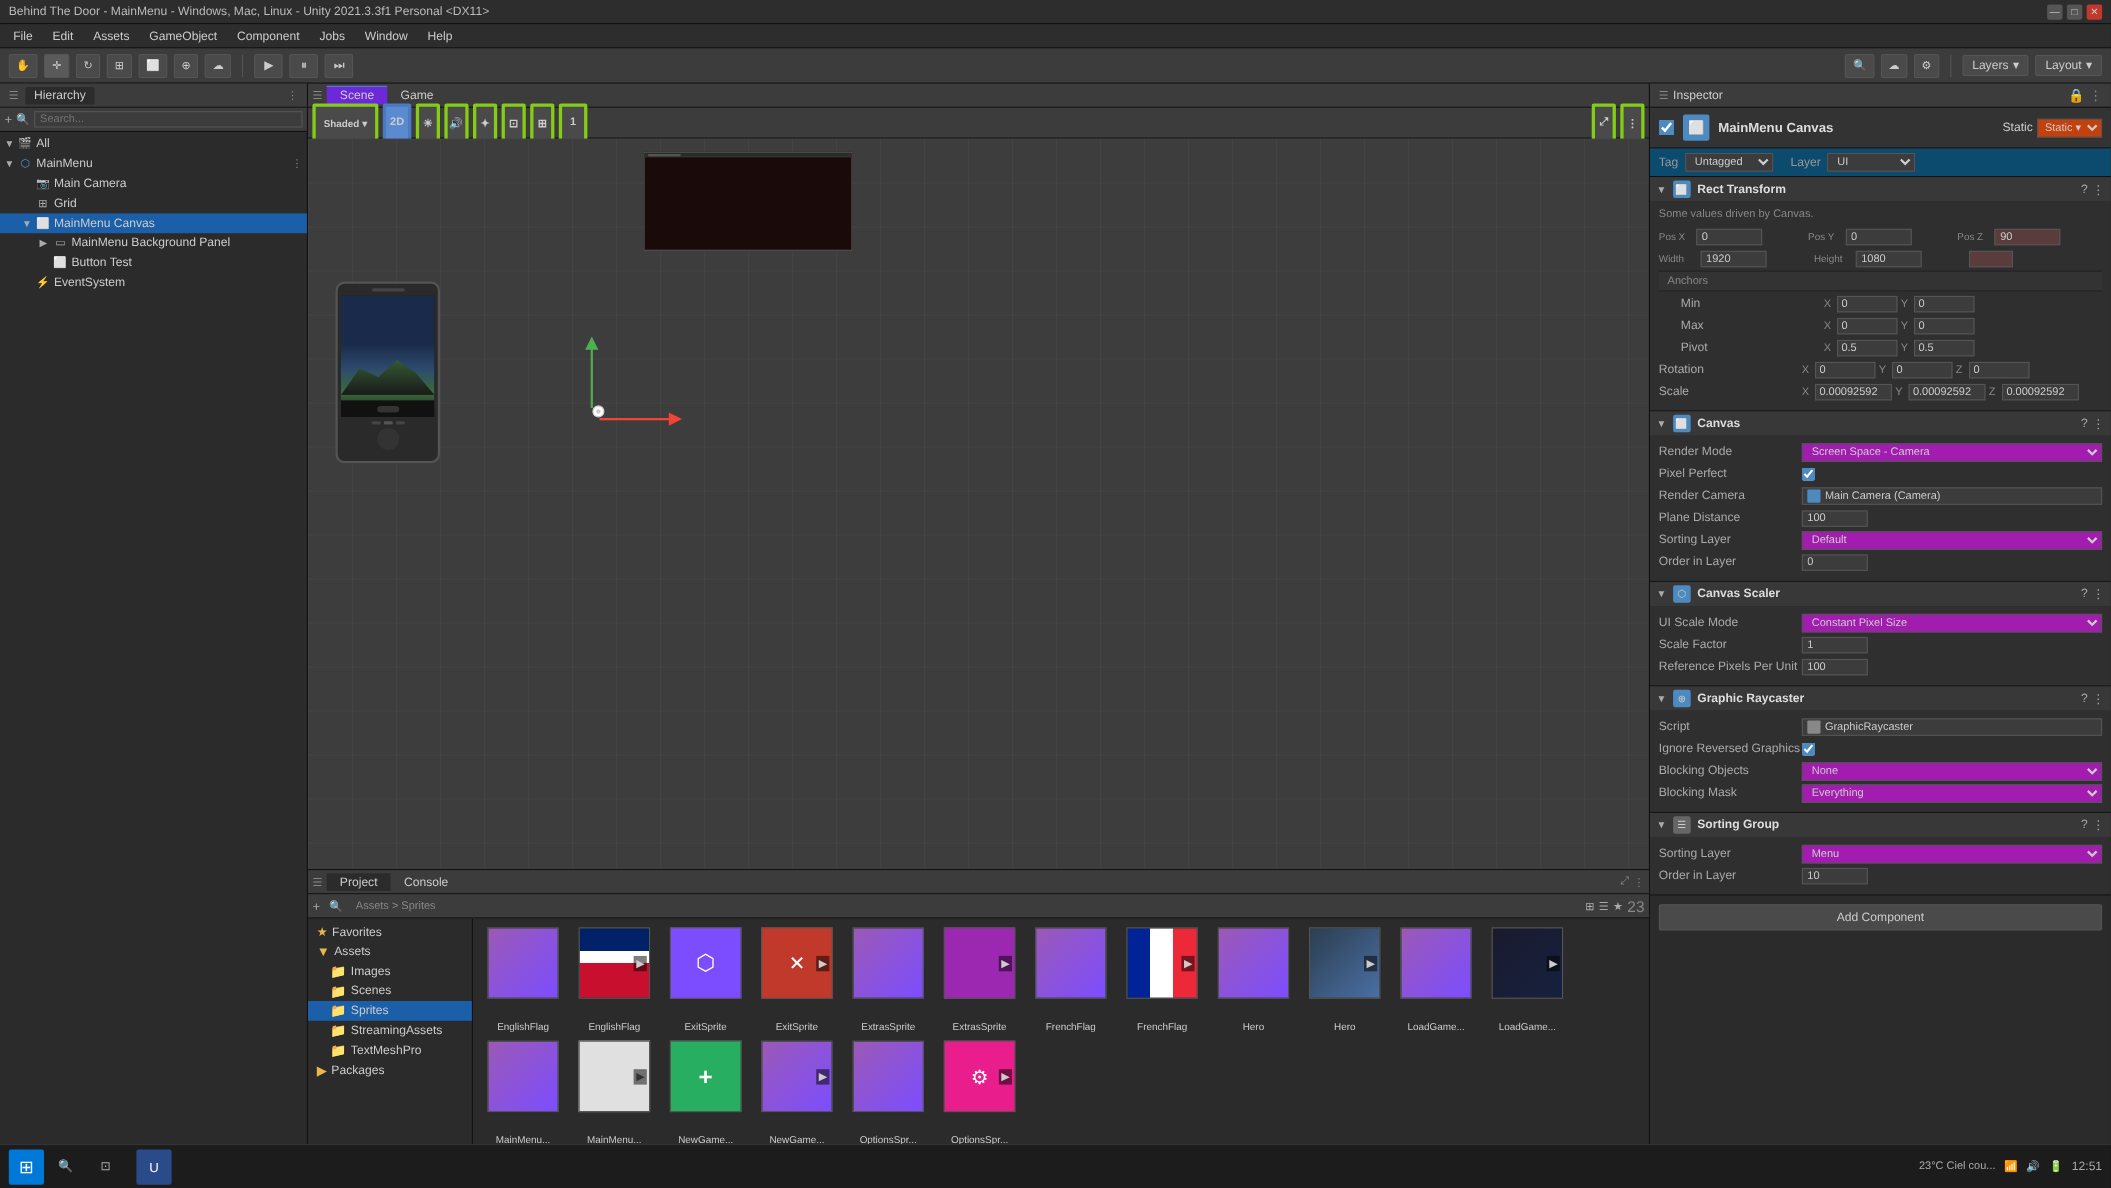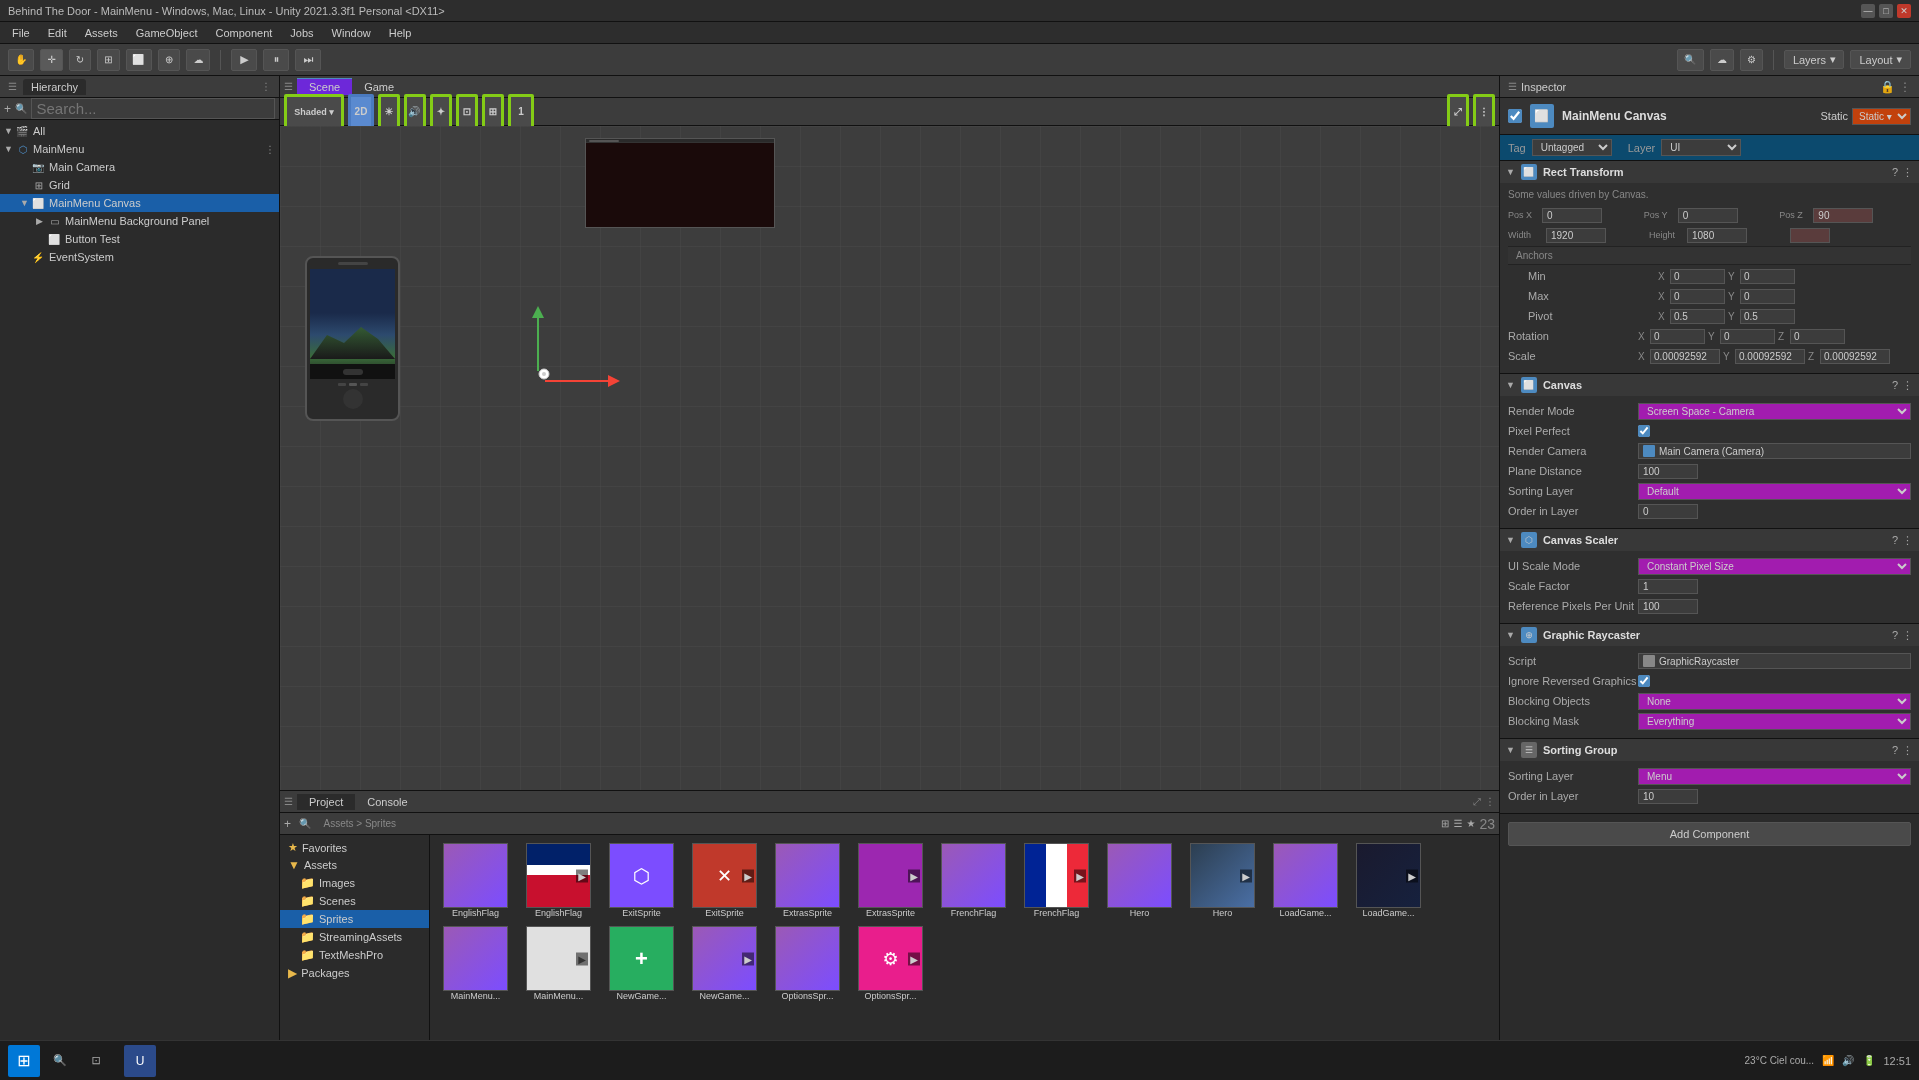--- a/index.html
+++ b/index.html
@@ -95,21 +95,21 @@
     .project-tab.active { background: #2b2b2b; }
     .project-toolbar { height: 22px; background: #3c3c3c; display: flex; align-items: center; padding: 0 4px; gap: 4px; border-bottom: 1px solid #111; }
     .project-content { flex: 1; display: flex; overflow: hidden; }
     .project-sidebar { width: 150px; border-right: 1px solid #111; padding: 4px 0; overflow-y: auto; }
     .project-sidebar-item { padding: 2px 8px; cursor: pointer; font-size: 11px; color: #ccc; display: flex; align-items: center; gap: 4px; }
     .project-sidebar-item.selected { background: #1a5fa8; }
     .folder-icon { color: #e8b84b; font-size: 12px; }
     .project-assets { flex: 1; padding: 8px; display: flex; flex-wrap: wrap; gap: 8px; overflow-y: auto; align-content: flex-start; }
     .asset-item { width: 75px; display: flex; flex-direction: column; align-items: center; cursor: pointer; }
     .asset-thumb { width: 65px; height: 65px; background: #3c3c3c; border: 1px solid #555; display: flex; align-items: center; justify-content: center; position: relative; overflow: hidden; }
-    .asset-name { font-size: 9px; color: #ccc; text-align: center; margin-top: 0; word-break: break-all; max-width: 75px; }
+    .asset-name { font-size: 9px; color: #ccc; text-align: center; margin-top: 20px; word-break: break-all; max-width: 75px; }
     .asset-play { position: absolute; right: 2px; top: 50%; transform: translateY(-50%); font-size: 10px; color: #ccc; background: rgba(0,0,0,0.5); padding: 1px 2px; cursor: pointer; }
 
     
     ::-webkit-scrollbar { width: 8px; height: 8px; }
     ::-webkit-scrollbar-track { background: #2b2b2b; }
     ::-webkit-scrollbar-thumb { background: #555; border-radius: 2px; }
 
     .panel-row { display: flex; height: calc(1080px - 22px - 22px - 32px); }
 
     .center-and-project { flex: 1; display: flex; flex-direction: column; position: relative; }
@@ -198,21 +198,21 @@
 
   <div id="hierarchy">
     <div class="panel-header">
       <span style="font-size:10px;color:#888;">☰</span>
       <span class="panel-tab active">Hierarchy</span>
       <span style="margin-left:auto;font-size:10px;color:#888;cursor:pointer;">⋮</span>
     </div>
     <div class="hierarchy-toolbar">
       <span style="font-size:12px;color:#aaa;cursor:pointer;">+</span>
       <span style="font-size:10px;color:#aaa;cursor:pointer;">🔍</span>
-      <input type="text" style="flex: 1 1 0%; background: rgb(60, 60, 60); border: 1px solid rgb(85, 85, 85); color: rgb(204, 204, 204); padding: 1px 4px; font-size: 15px;" placeholder="Search...">
+      <input type="text" style="flex: 1 1 0%; background: rgb(60, 60, 60); border: 1px solid rgb(85, 85, 85); color: rgb(204, 204, 204); padding: 1px 4px; font-size: 10px;" placeholder="Search...">
     </div>
     <div class="hierarchy-content">
 
       <div class="hier-item">
         <span class="hier-indent" style="width:0px;"></span>
         <span class="hier-arrow">▼</span>
         <span class="hier-icon" style="color:#888;font-size:10px;">🎬</span>
         <span class="hier-label">All</span>
       </div>
 

